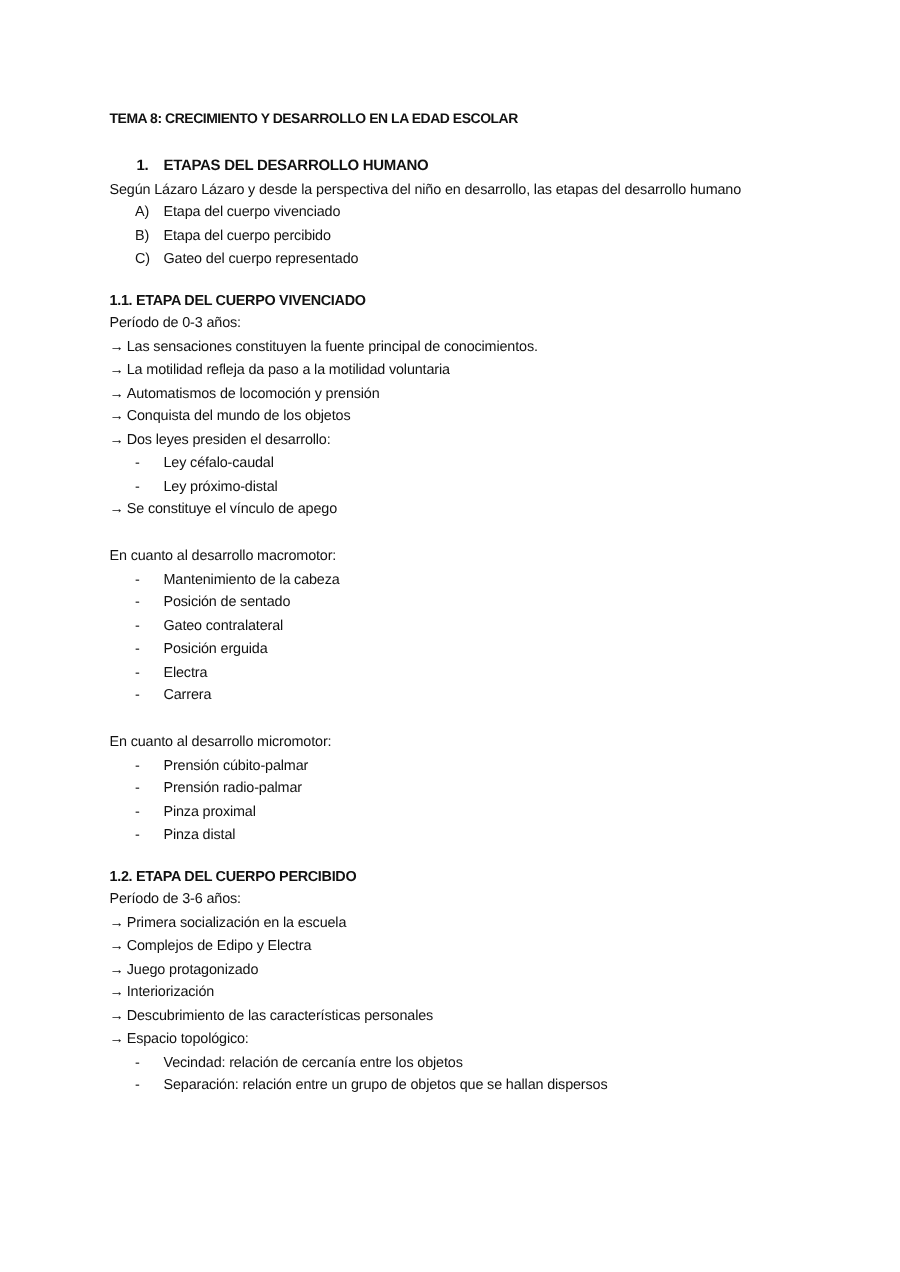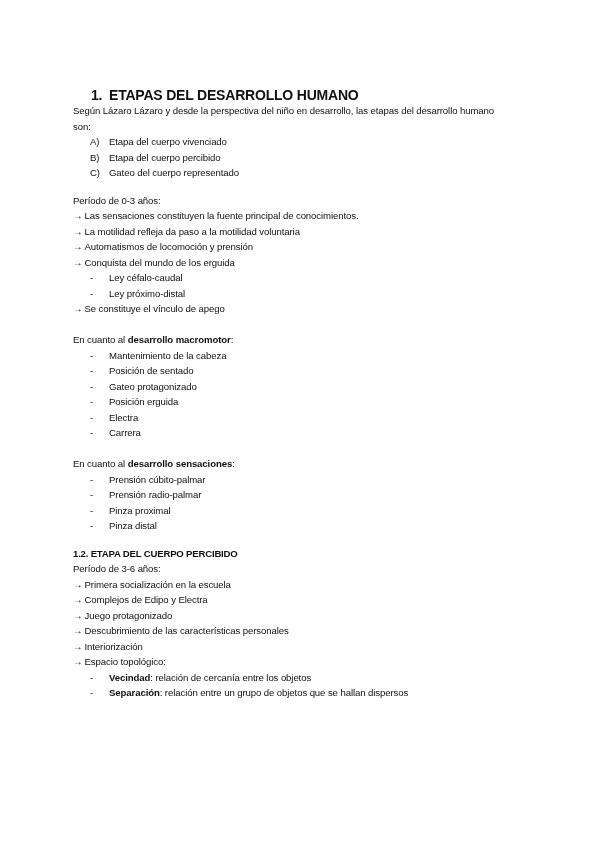--- a/index.html
+++ b/index.html
@@ -29,103 +29,105 @@
       white-space: nowrap;
     }
     .blank { height: 15.5px; }
     .title {
       font-weight: bold;
       font-size: 9.3px;
       letter-spacing: -0.3px;
     }
     .h1 {
       font-weight: bold;
-      font-size: 14px;
+      font-size: 10px;
       letter-spacing: -0.2px;
       padding-left: 18px;
     }
     .h1 .num { display: inline-block; width: 18px; }
     .h2 {
       font-weight: bold;
       font-size: 9.6px;
       letter-spacing: -0.2px;
     }
     .item {
       position: relative;
       padding-left: 36px;
     }
     .item .marker {
       position: absolute;
       left: 17px;
       top: 0;
     }
     .arrow .a { margin-right: 2px; }
-    b { font-weight: bold; }
+    b { font-weight: normal; }
   </style>
 </head>
 <body>
 
 <div class="page">
 
+  <div class="line title">TEMA 8: CRECIMIENTO Y DESARROLLO EN LA EDAD ESCOLAR</div>
   <div class="blank"></div>
   <div class="line h1"><span class="num">1.</span><span>ETAPAS DEL DESARROLLO HUMANO</span></div>
   <div class="line">Según Lázaro Lázaro y desde la perspectiva del niño en desarrollo, las etapas del desarrollo humano</div>
-  <div class="line">son:</div>
 
   <div>
     <div class="line item"><span class="marker">A)</span><span>Etapa del cuerpo vivenciado</span></div>
     <div class="line item"><span class="marker">B)</span><span>Etapa del cuerpo percibido</span></div>
     <div class="line item"><span class="marker">C)</span><span>Gateo del cuerpo representado</span></div>
   </div>
 
   <div class="blank" style="height:12px"></div>
 
+  <div class="line h2">1.1. ETAPA DEL CUERPO VIVENCIADO</div>
   <div class="line">Período de 0-3 años:</div>
 
   <div>
     <div class="line arrow"><span class="a">→</span><span>Las sensaciones constituyen la fuente principal de conocimientos.</span></div>
     <div class="line arrow"><span class="a">→</span><span>La motilidad refleja da paso a la motilidad voluntaria</span></div>
     <div class="line arrow"><span class="a">→</span><span>Automatismos de locomoción y prensión</span></div>
-    <div class="line arrow"><span class="a">→</span><span>Conquista del mundo de los erguida</span></div>
+    <div class="line arrow"><span class="a">→</span><span>Conquista del mundo de los objetos</span></div>
+    <div class="line arrow"><span class="a">→</span><span>Dos leyes presiden el desarrollo:</span></div>
     <div class="line item"><span class="marker">-</span><span>Ley céfalo-caudal</span></div>
     <div class="line item"><span class="marker">-</span><span>Ley próximo-distal</span></div>
     <div class="line arrow"><span class="a">→</span><span>Se constituye el vínculo de apego</span></div>
   </div>
 
   <div class="blank"></div>
 
   <div class="line"><span>En cuanto al </span><b>desarrollo macromotor</b><span>:</span></div>
   <div>
     <div class="line item"><span class="marker">-</span><span>Mantenimiento de la cabeza</span></div>
     <div class="line item"><span class="marker">-</span><span>Posición de sentado</span></div>
-    <div class="line item"><span class="marker">-</span><span>Gateo protagonizado</span></div>
+    <div class="line item"><span class="marker">-</span><span>Gateo contralateral</span></div>
     <div class="line item"><span class="marker">-</span><span>Posición erguida</span></div>
     <div class="line item"><span class="marker">-</span><span>Electra</span></div>
     <div class="line item"><span class="marker">-</span><span>Carrera</span></div>
   </div>
 
   <div class="blank"></div>
 
-  <div class="line"><span>En cuanto al </span><b>desarrollo sensaciones</b><span>:</span></div>
+  <div class="line"><span>En cuanto al </span><b>desarrollo micromotor</b><span>:</span></div>
   <div>
     <div class="line item"><span class="marker">-</span><span>Prensión cúbito-palmar</span></div>
     <div class="line item"><span class="marker">-</span><span>Prensión radio-palmar</span></div>
     <div class="line item"><span class="marker">-</span><span>Pinza proximal</span></div>
     <div class="line item"><span class="marker">-</span><span>Pinza distal</span></div>
   </div>
 
   <div class="blank" style="height:12px"></div>
 
   <div class="line h2">1.2. ETAPA DEL CUERPO PERCIBIDO</div>
   <div class="line">Período de 3-6 años:</div>
 
   <div>
     <div class="line arrow"><span class="a">→</span><span>Primera socialización en la escuela</span></div>
     <div class="line arrow"><span class="a">→</span><span>Complejos de Edipo y Electra</span></div>
     <div class="line arrow"><span class="a">→</span><span>Juego protagonizado</span></div>
+    <div class="line arrow"><span class="a">→</span><span>Interiorización</span></div>
     <div class="line arrow"><span class="a">→</span><span>Descubrimiento de las características personales</span></div>
-    <div class="line arrow"><span class="a">→</span><span>Interiorización</span></div>
     <div class="line arrow"><span class="a">→</span><span>Espacio topológico:</span></div>
     <div class="line item"><span class="marker">-</span><b>Vecindad</b><span>: relación de cercanía entre los objetos</span></div>
     <div class="line item"><span class="marker">-</span><b>Separación</b><span>: relación entre un grupo de objetos que se hallan dispersos</span></div>
   </div>
 
 </div>
 
 </body></html>

